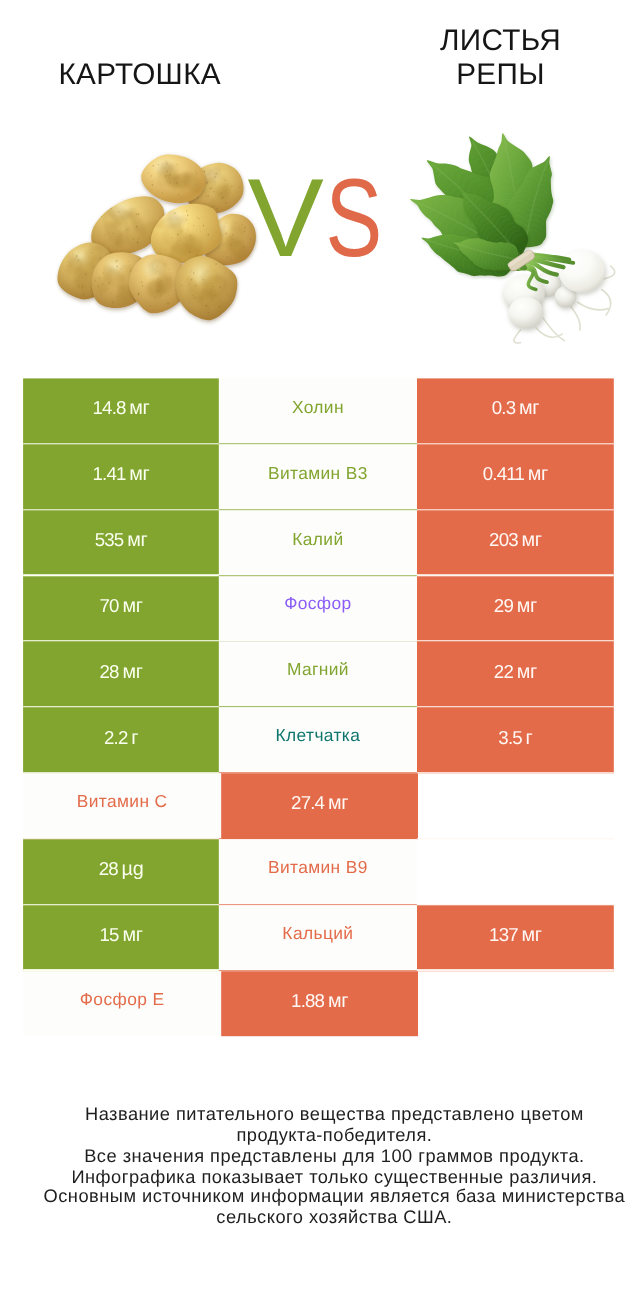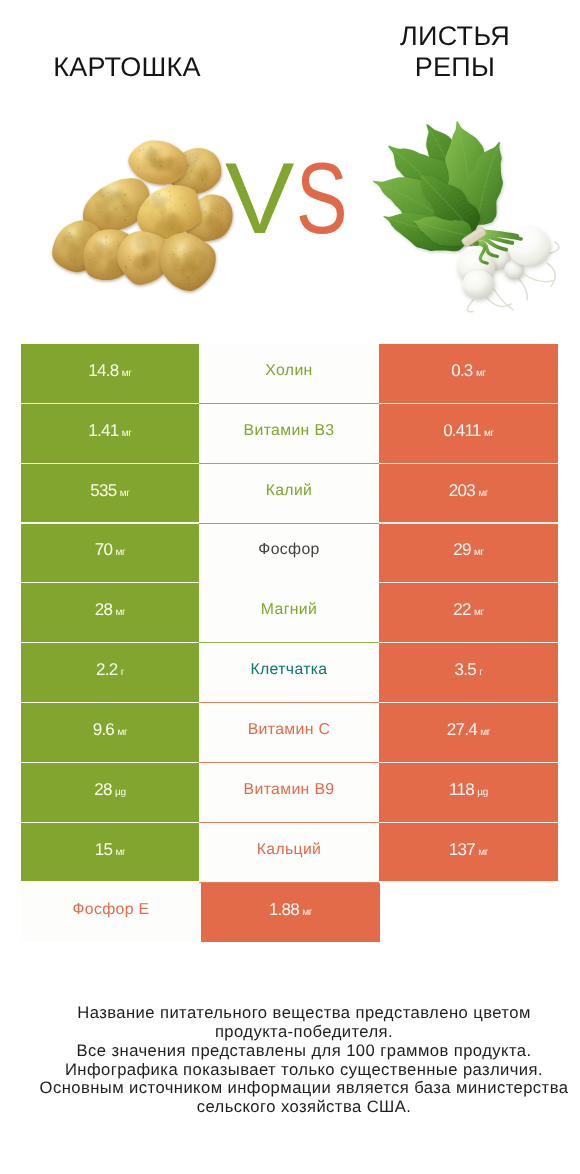--- a/index.html
+++ b/index.html
@@ -23,21 +23,21 @@
 
   .table{position:absolute;left:21px;top:344px;width:537px;}
   .row{display:flex;height:59.85px;align-items:stretch;position:relative;}
   .rowsep{position:absolute;left:0;width:178px;bottom:0;height:1.2px;background:#fdfff2;}
   .rowsep.r{left:358px;width:179px;background:#fff6ef;}
   .cell{display:flex;align-items:center;justify-content:center;padding-bottom:6px;box-sizing:border-box;}
   .cell .vwrap{display:inline-block;white-space:nowrap;}
   .cell.left{width:178px;color:#fbffef;font-weight:400;font-size:17px;letter-spacing:-0.75px;}
   .cell.right{width:179px;color:#fff8f4;font-weight:400;font-size:17px;letter-spacing:-0.75px;}
   .cell.mid{width:180px;font-weight:400;font-size:15.8px;letter-spacing:0.35px;background:#fdfdfb;position:relative;}
-  .unit{font-size:10px;font-weight:400;margin-left:3.4px;letter-spacing:-0.35px;margin-top:16px;}
+  .unit{font-size:18px;font-weight:400;margin-left:3.4px;letter-spacing:-0.35px;margin-top:16px;}
   .sep{position:absolute;left:0;right:0;bottom:0;height:0.75px;opacity:0.88;}
 
   .footer{position:absolute;left:0;top:1004px;width:580px;text-align:center;color:#1e1e1e;font-size:16.6px;letter-spacing:0.44px;line-height:18.85px;font-weight:400;padding-left:14px;}
 </style>
 </head>
 <body>
 
 <div class="page">
 
   <div class="title" id="title-left">КАРТОШКА</div>
@@ -922,21 +922,21 @@
         <div class="cell right" style="background:#e36b4a">
           <span class="vwrap"><span>203</span><span class="unit">мг</span></span>
         </div>
         <div class="rowsep"></div>
         <div class="rowsep r"></div>
       </div>
       <div class="row">
         <div class="cell left" style="background:#81a52f">
           <span class="vwrap"><span>70</span><span class="unit">мг</span></span>
         </div>
-        <div class="cell mid" style="color:#404040">
+        <div class="cell mid" style="color:#8b5cf6">
           <span>Фосфор</span>
           <div class="sep" style="background:#81a52f"></div>
         </div>
         <div class="cell right" style="background:#e36b4a">
           <span class="vwrap"><span>29</span><span class="unit">мг</span></span>
         </div>
         <div class="rowsep"></div>
         <div class="rowsep r"></div>
       </div>
       <div class="row">
@@ -961,43 +961,37 @@
           <span>Клетчатка</span>
           <div class="sep" style="background:#e36b4a"></div>
         </div>
         <div class="cell right" style="background:#e36b4a">
           <span class="vwrap"><span>3.5</span><span class="unit">г</span></span>
         </div>
         <div class="rowsep"></div>
         <div class="rowsep r"></div>
       </div>
       <div class="row">
-        <div class="cell left" style="background:#81a52f">
-          <span class="vwrap"><span>9.6</span><span class="unit">мг</span></span>
-        </div>
         <div class="cell mid" style="color:#e36b4a">
           <span>Витамин C</span>
           <div class="sep" style="background:#e36b4a"></div>
         </div>
         <div class="cell right" style="background:#e36b4a">
           <span class="vwrap"><span>27.4</span><span class="unit">мг</span></span>
         </div>
         <div class="rowsep"></div>
         <div class="rowsep r"></div>
       </div>
       <div class="row">
         <div class="cell left" style="background:#81a52f">
           <span class="vwrap"><span>28</span><span class="unit">µg</span></span>
         </div>
         <div class="cell mid" style="color:#e36b4a">
           <span>Витамин B9</span>
           <div class="sep" style="background:#e36b4a"></div>
-        </div>
-        <div class="cell right" style="background:#e36b4a">
-          <span class="vwrap"><span>118</span><span class="unit">µg</span></span>
         </div>
         <div class="rowsep"></div>
         <div class="rowsep r"></div>
       </div>
       <div class="row">
         <div class="cell left" style="background:#81a52f">
           <span class="vwrap"><span>15</span><span class="unit">мг</span></span>
         </div>
         <div class="cell mid" style="color:#e36b4a">
           <span>Кальций</span>

